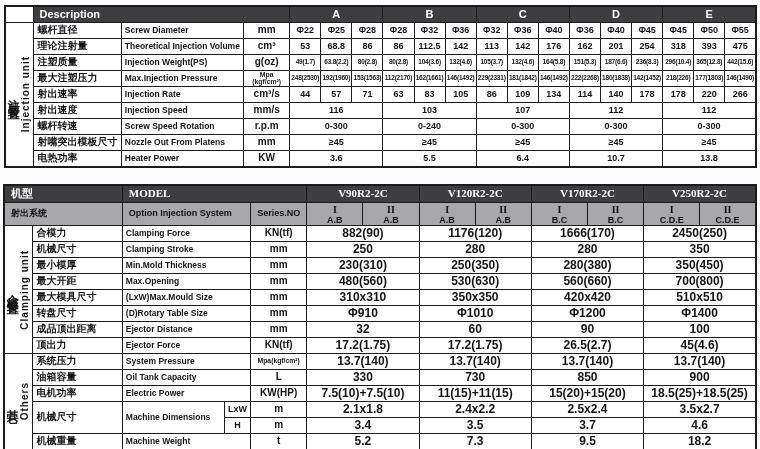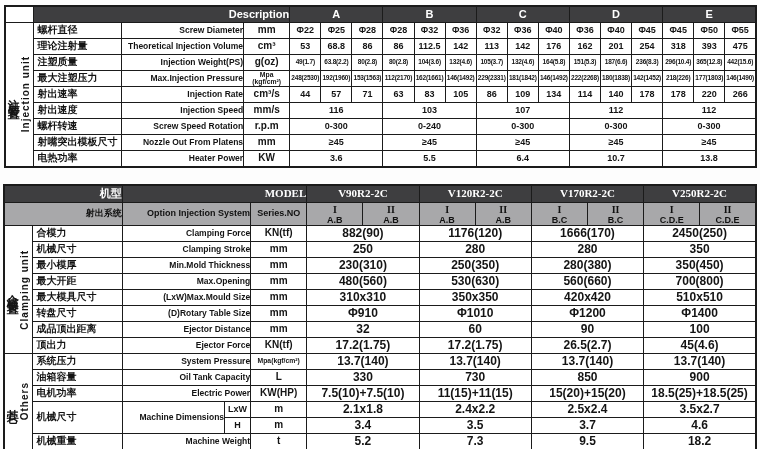--- a/index.html
+++ b/index.html
@@ -6,23 +6,23 @@
   .page{position:relative;width:760px;height:449px;background:#fdfdfd;overflow:hidden;
         font-family:"Liberation Sans",sans-serif;font-weight:bold;color:#141414;}
   table{border-collapse:collapse;table-layout:fixed;position:absolute;border:2px solid #1b1b1b;background:#fff;}
   #t1{left:4px;top:5px;width:753px;}
   #t2{left:3px;top:184px;width:754px;}
   th,td{border:1px solid #1b1b1b;padding:0;text-align:center;vertical-align:middle;
         overflow:hidden;white-space:nowrap;height:15px;line-height:1.05;}
   thead th{height:15px;}
   .dark{background:#3e3e40;color:#fff;font-size:11px;}
   .gray{background:#a8a8aa;color:#111;font-size:9px;}
-  .left{text-align:right;padding-left:6px;}
+  .left{text-align:left;padding-left:6px;}
   .cn{text-align:left;padding-left:4px;font-size:10px;margin-top:32px;}
-  .en{text-align:right;padding-left:3px;font-size:8.5px;}
+  .en{text-align:left;padding-left:3px;font-size:8.5px;}
   .unit{font-size:10px;}
   .unit.sm{font-size:6.8px;white-space:pre-line;line-height:1;}
   td.v{font-size:9px;}
   td.v.sm{font-size:6.5px;letter-spacing:-0.2px;}
   td.v2{font-size:12px;}
   .strip{background:#fff;}
   .strip .wrap{display:flex;align-items:center;justify-content:center;gap:1px;height:100%;}
   .vcn{writing-mode:vertical-lr;font-size:12px;letter-spacing:3px;}
   .ven{writing-mode:vertical-rl;transform:rotate(180deg);font-size:10px;letter-spacing:1px;}
   .subhead div{line-height:10px;font-size:9px;}

